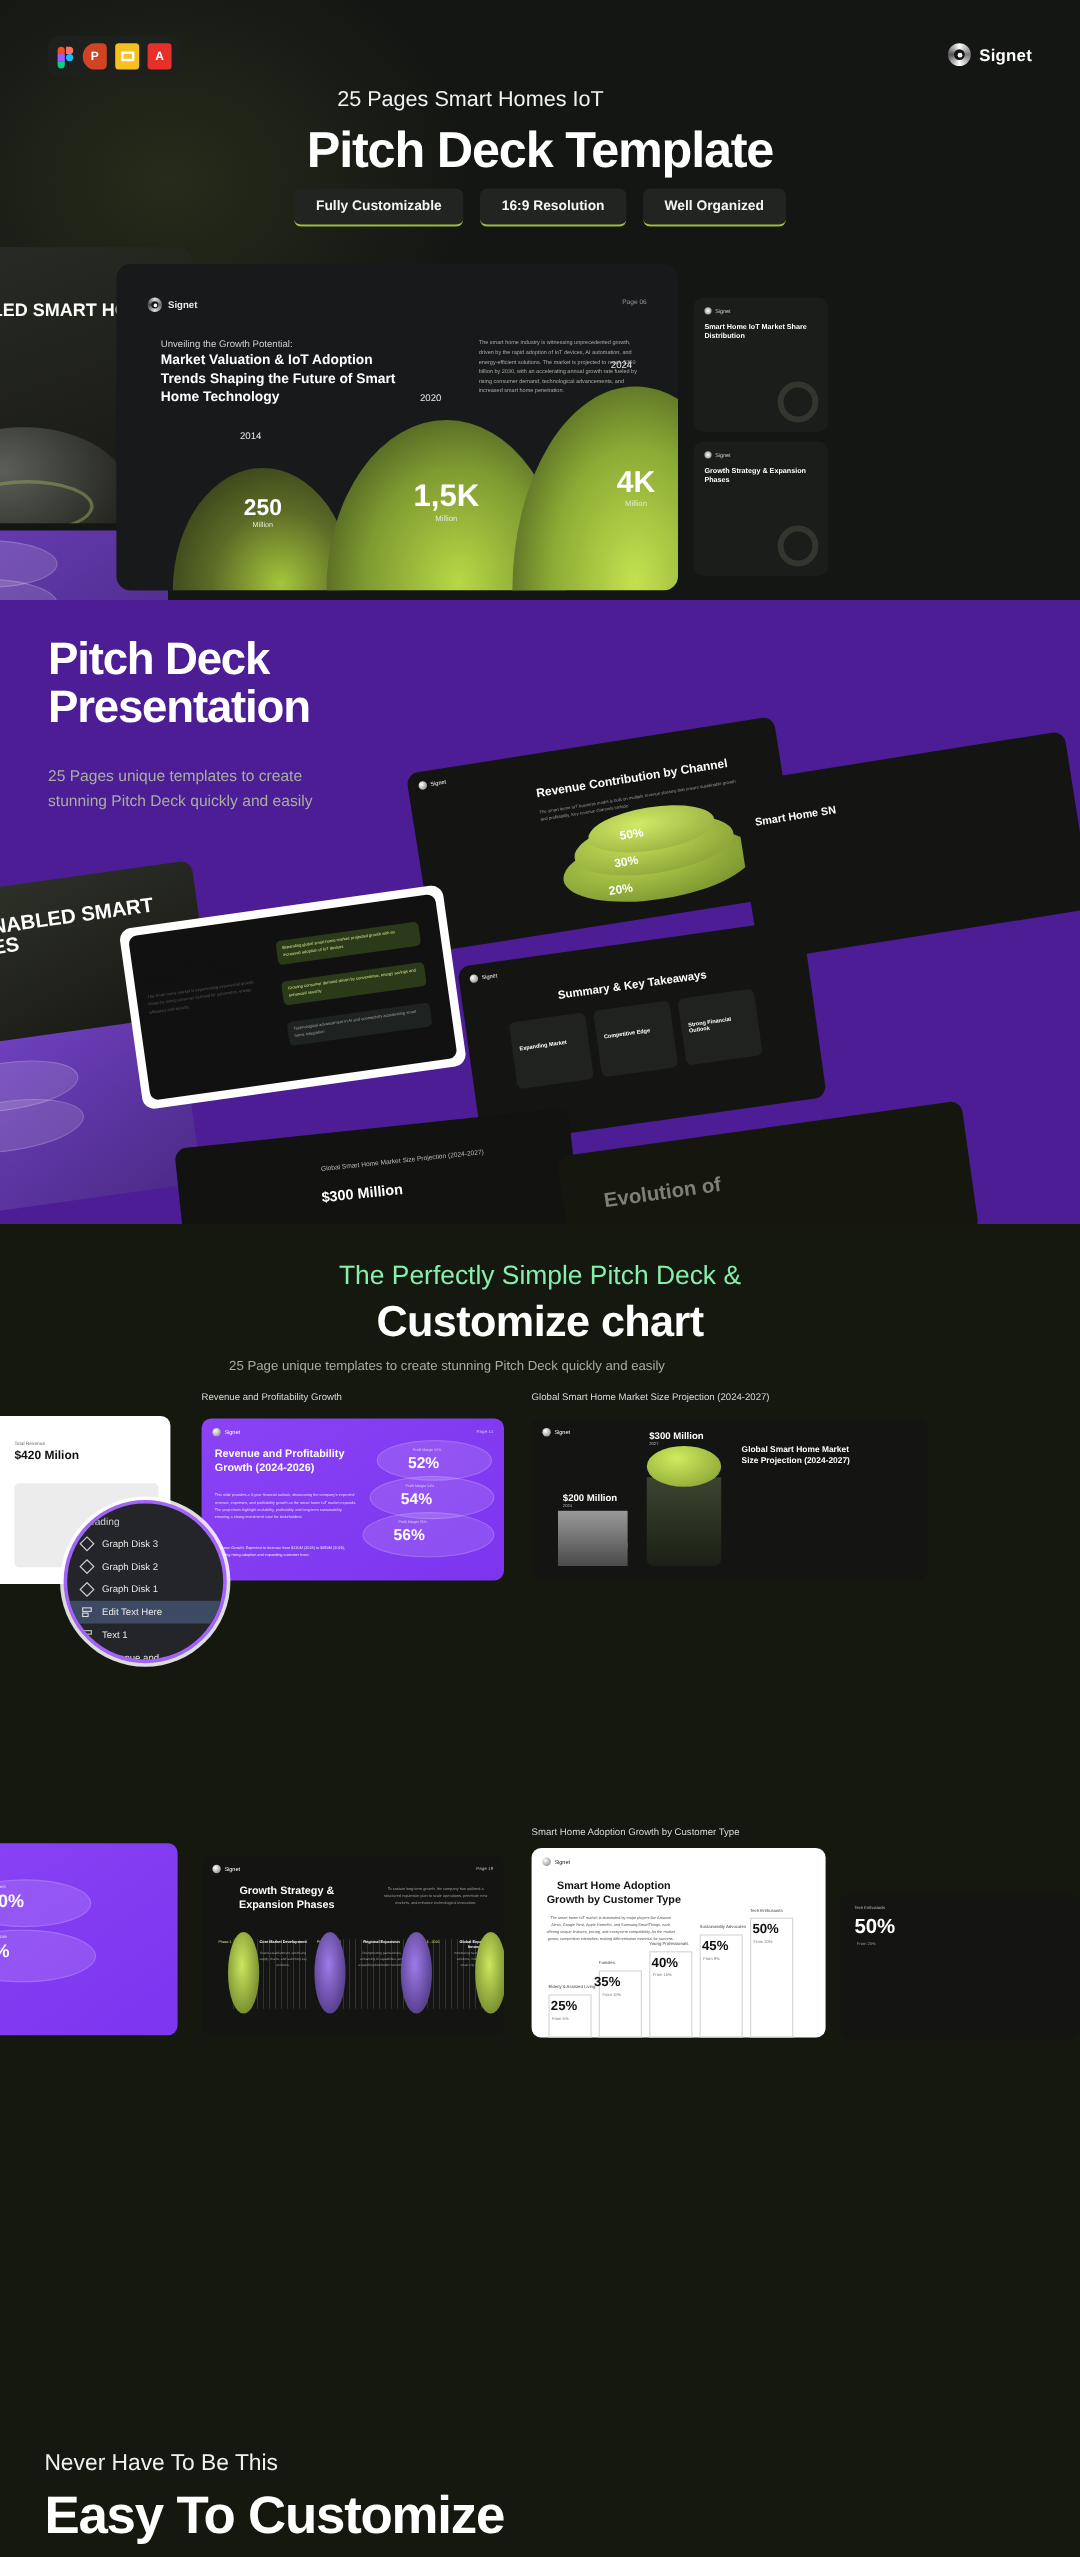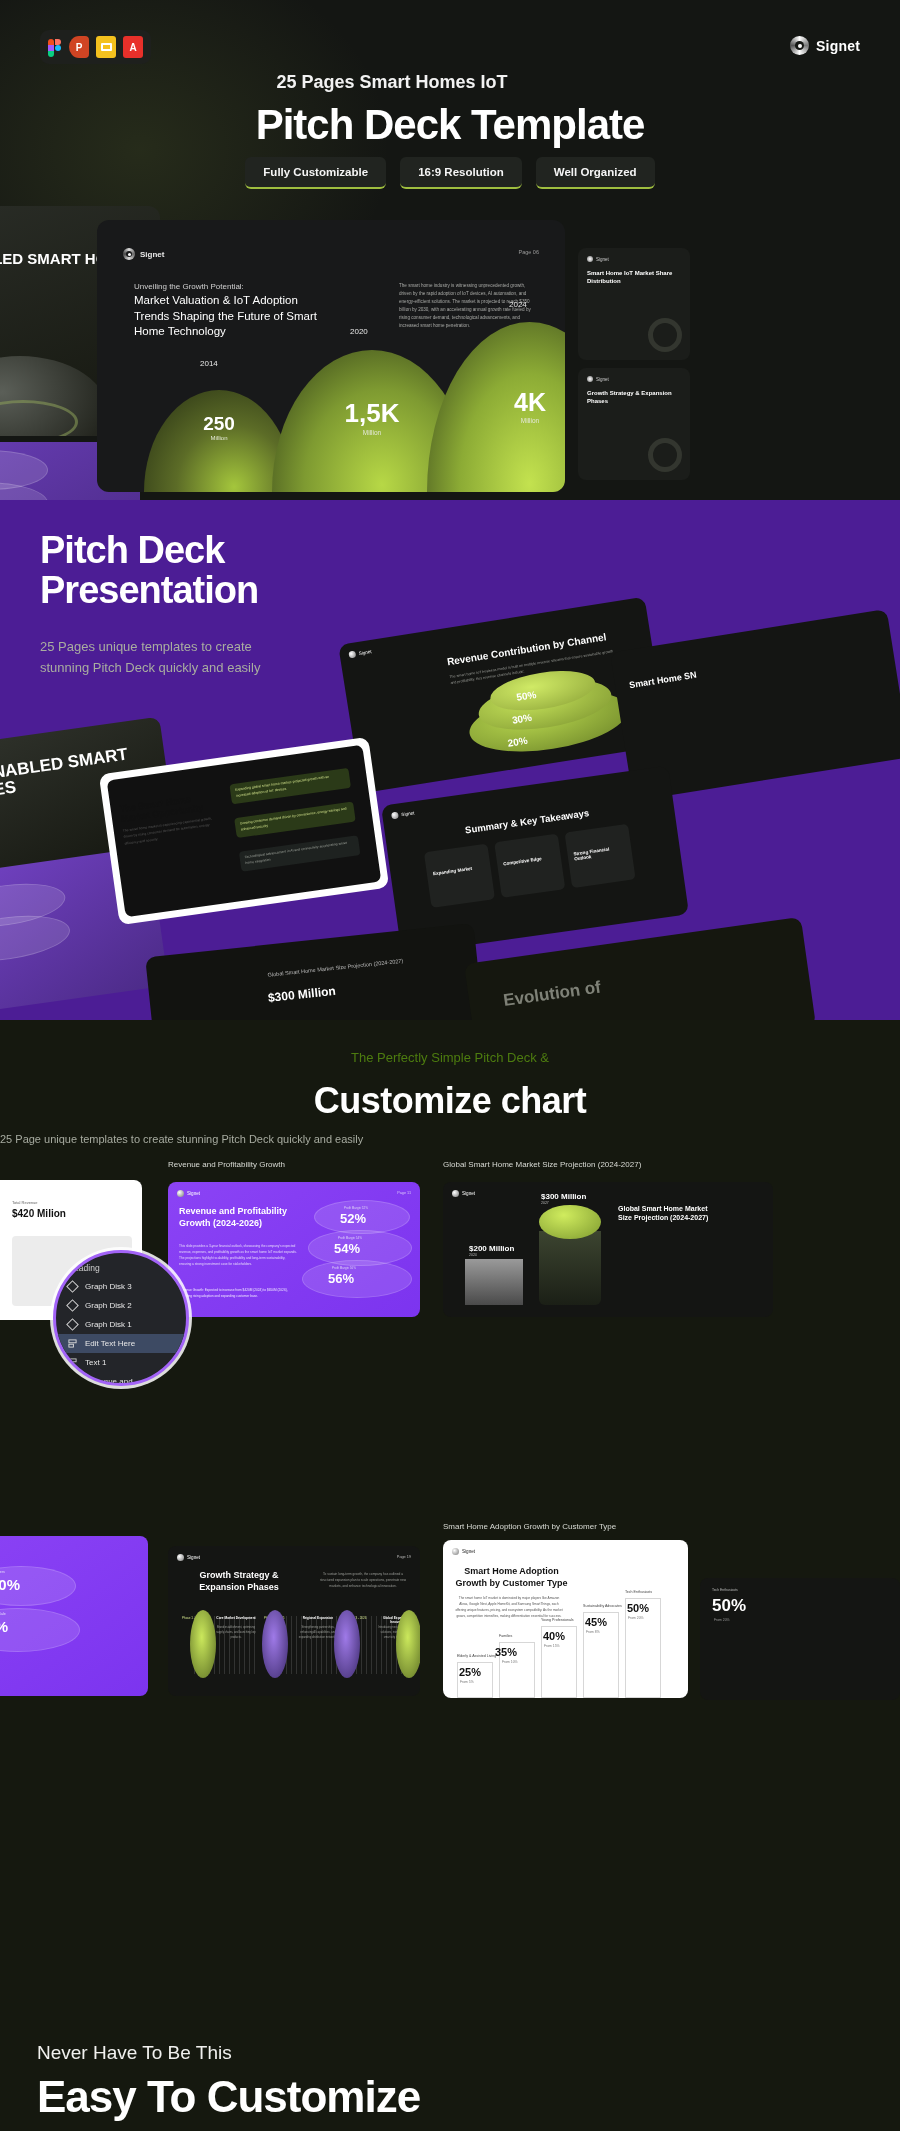--- a/index.html
+++ b/index.html
@@ -31,21 +31,21 @@
   .gsl span{ display:block;width:11px;height:8px;border:2px solid #fff;border-radius:1px;}
   .pdf{ background:#e8302a; color:#fff; }
 
   .brand{ position:absolute; right:40px; top:36px; display:flex; align-items:center; gap:7px;}
   .brand .bl{ width:19px; height:19px; border-radius:50%;
      background:conic-gradient(#fff,#777,#fff,#555,#fff); position:relative; }
   .brand .bl:after{ content:""; position:absolute; inset:5px; border-radius:50%; background:#141613;}
   .brand .bl:before{ content:""; position:absolute; inset:7.5px; border-radius:50%; background:#fff; z-index:2;}
   .brand span{ font-size:14px; font-weight:bold; letter-spacing:.2px;}
 
-  .kicker{ position:absolute; top:72px; width:784px; text-align:center; font-size:18px; color:#f2f2f2; font-weight:700;}
+  .kicker{ position:absolute; top:72px; width:784px; text-align:center; font-size:18px; color:#f2f2f2; font-weight:400;}
   .h1{ position:absolute; top:101px; width:900px; text-align:center; font-size:42px; font-weight:bold; letter-spacing:-1px;}
   .chips{ position:absolute; top:157px; width:900px; display:flex; justify-content:center; gap:14px;}
   .chip{ background:#212420; border-radius:6px; padding:9px 18px; font-size:11.5px; font-weight:bold;
          border-bottom:2px solid #9fbe3f; color:#f5f5f5;}
 
   
   .deckwrap{ position:absolute; top:206px; left:0; width:900px; height:294px; }
   .slideL{ position:absolute; left:-90px; top:0; width:250px; height:230px; border-radius:12px;
       background:linear-gradient(160deg,#2a2d27,#15170f); overflow:hidden;}
   .slideL .txt{ position:absolute; left:14px; top:36px; }
@@ -65,21 +65,21 @@
      background:#18191a; overflow:hidden; }
   .sm-brand{ position:absolute; left:26px; top:28px; display:flex; align-items:center; gap:5px;}
   .sm-brand .bl{ width:12px;height:12px;border-radius:50%;
     background:conic-gradient(#ddd,#666,#ddd,#444,#ddd); position:relative;}
   .sm-brand .bl:after{content:"";position:absolute;inset:3px;border-radius:50%;background:#18191a;}
   .sm-brand .bl:before{content:"";position:absolute;inset:4.5px;border-radius:50%;background:#fff;z-index:2;}
   .sm-brand span{ font-size:8px; font-weight:bold; color:#e8e8e8;}
   .sm-page{ position:absolute; right:26px; top:29px; font-size:5.5px; color:#9a9a9a;}
   .sm-eyebrow{ position:absolute; left:37px; top:62px; font-size:8px; color:#cfcfcf; }
   .sm-title{ position:absolute; left:37px; top:73px; width:200px; font-size:11.5px;
-             font-weight:normal; line-height:1.35; }
+             font-weight:bold; line-height:1.35; }
   .sm-para{ position:absolute; left:302px; top:62px; width:135px; font-size:4.6px;
             line-height:1.75; color:#a9aaa7; }
 
   .domechart{ position:absolute; left:0; bottom:0; width:468px; height:120px;}
   .dome{ position:absolute; bottom:0; border-radius:50% 50% 0 0 / 100% 100% 0 0; }
   .dome.d1{ left:47px; width:150px; height:102px;
      background:radial-gradient(ellipse at 60% 95%, #a4c63c 0%, #5c6c27 45%, #222a12 100%); }
   .dome.d2{ left:175px; width:200px; height:142px;
      background:radial-gradient(ellipse at 55% 95%, #b7d846 0%, #7e9a31 50%, #2b3616 100%); }
   .dome.d3{ left:330px; width:205px; height:170px;
@@ -140,23 +140,23 @@
   .s2bot{ position:absolute; left:150px; top:330px; width:330px; height:110px; border-radius:10px;
      background:#121310; transform:rotate(-6deg); overflow:hidden;}
   .s2bot .l{ position:absolute; left:120px; top:26px; font-size:5.5px; color:#bbb; line-height:1.7;}
   .s2bot .v{ position:absolute; left:118px; top:46px; font-size:12px; font-weight:bold;}
   .s2evo{ position:absolute; left:470px; top:330px; width:340px; height:110px; border-radius:10px;
      background:#15170f; transform:rotate(-8deg); overflow:hidden;}
   .s2evo .t{ position:absolute; left:34px; top:32px; font-size:17px; font-weight:bold; color:#d5d8cc; opacity:.55;}
 
   
   #sec3{ top:1020px; height:500px; background:#15180f; }
-  #sec3 .k{ position:absolute; top:30px; width:900px; text-align:center; font-size:13px; color:#4d7c0f;}
+  #sec3 .k{ position:absolute; top:30px; width:900px; text-align:center; font-size:22px; color:#86efac;}
   #sec3 .h{ position:absolute; top:60px; width:900px; text-align:center; font-size:36px; font-weight:bold; letter-spacing:-.5px;}
-  #sec3 .s{ position:absolute; top:113px; width:745px; font-size:11px; color:#a7aba0;}
+  #sec3 .s{ position:absolute; top:113px; width:745px; text-align:center; font-size:11px; color:#a7aba0;}
 
   .gal{ position:absolute; top:132px; left:0; width:900px; height:368px; }
   .gt{ position:absolute; font-size:8px; color:#d8dad4; }
   .gcard{ position:absolute; border-radius:8px; overflow:hidden; }
 
   .cWhite{ background:#fff; }
   .cPurple{ background:linear-gradient(145deg,#8b43f5,#7c34ef); }
   .cDark{ background:#141513; }
 
   .gSignet{ position:absolute; left:9px; top:8px; font-size:4.6px; display:flex; align-items:center; gap:3px; }

